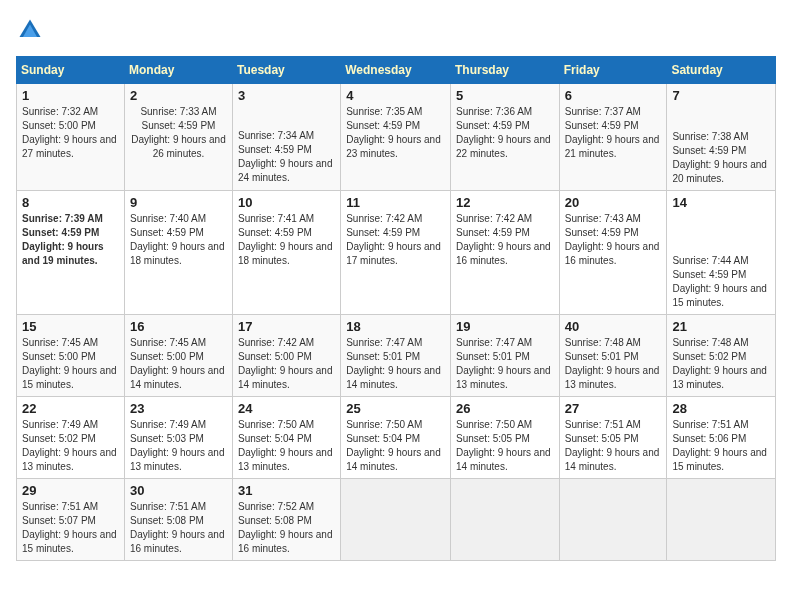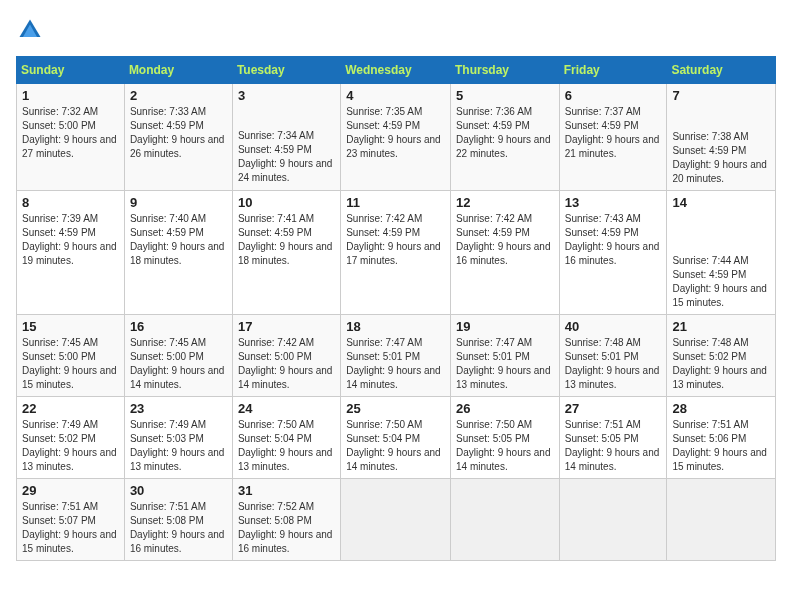--- a/index.html
+++ b/index.html
@@ -29,21 +29,21 @@
     .title-block { text-align: right; }
     .month-title { font-size: 32px; font-weight: bold; color: #333; }
     .location { font-size: 14px; color: #555; }
     .calendar {
       width: 100%;
       border-collapse: collapse;
       font-size: 11px;
     }
     .calendar thead tr th {
       background: #1a6fba;
-      color: #bef264;
+      color: #fef9c3;
       padding: 6px 4px;
       text-align: left;
       font-size: 12px;
       font-weight: bold;
       border: 1px solid #1a6fba;
     }
     .calendar tbody tr td {
       border: 1px solid #ccc;
       vertical-align: top;
       padding: 4px 5px;
@@ -104,21 +104,21 @@
   <tbody id="calendar-body">
   <tr>
         <td>
           <span class="day-num">1</span>
           <div class="day-info" style="white-space: pre-line;">Sunrise: 7:32 AM
 Sunset: 5:00 PM
 Daylight: 9 hours and 27 minutes.</div>
         </td>
         <td>
           <span class="day-num">2</span>
-          <div class="day-info" style="white-space: pre-line;">Sunrise: 7:33 AM
+          <div class="day-info" style="white-space: pre-line; text-align: center;">Sunrise: 7:33 AM
 Sunset: 4:59 PM
 Daylight: 9 hours and 26 minutes.</div>
         </td>
         <td>
           <span class="day-num">3</span>
           <div class="day-info" style="white-space: pre-line; margin-top: 26px;">Sunrise: 7:34 AM
 Sunset: 4:59 PM
 Daylight: 9 hours and 24 minutes.</div>
         </td>
         <td>
@@ -142,21 +142,21 @@
         <td>
           <span class="day-num">7</span>
           <div class="day-info" style="white-space: pre-line; margin-top: 27px;">Sunrise: 7:38 AM
 Sunset: 4:59 PM
 Daylight: 9 hours and 20 minutes.</div>
         </td>
       </tr>
       <tr>
         <td>
           <span class="day-num">8</span>
-          <div class="day-info" style="white-space: pre-line;">Sunrise: 7:39 AM
+          <div class="day-info" style="white-space: pre-line; font-weight: bold;">Sunrise: 7:39 AM
 Sunset: 4:59 PM
 Daylight: 9 hours and 19 minutes.</div>
         </td>
         <td>
           <span class="day-num">9</span>
           <div class="day-info" style="white-space: pre-line;">Sunrise: 7:40 AM
 Sunset: 4:59 PM
 Daylight: 9 hours and 18 minutes.</div>
         </td>
         <td>
@@ -171,21 +171,21 @@
 Sunset: 4:59 PM
 Daylight: 9 hours and 17 minutes.</div>
         </td>
         <td>
           <span class="day-num">12</span>
           <div class="day-info" style="white-space: pre-line;">Sunrise: 7:42 AM
 Sunset: 4:59 PM
 Daylight: 9 hours and 16 minutes.</div>
         </td>
         <td>
-          <span class="day-num">13</span>
+          <span class="day-num">20</span>
           <div class="day-info" style="white-space: pre-line;">Sunrise: 7:43 AM
 Sunset: 4:59 PM
 Daylight: 9 hours and 16 minutes.</div>
         </td>
         <td>
           <span class="day-num">14</span>
           <div class="day-info" style="white-space: pre-line; margin-top: 44px;">Sunrise: 7:44 AM
 Sunset: 4:59 PM
 Daylight: 9 hours and 15 minutes.</div>
         </td>

